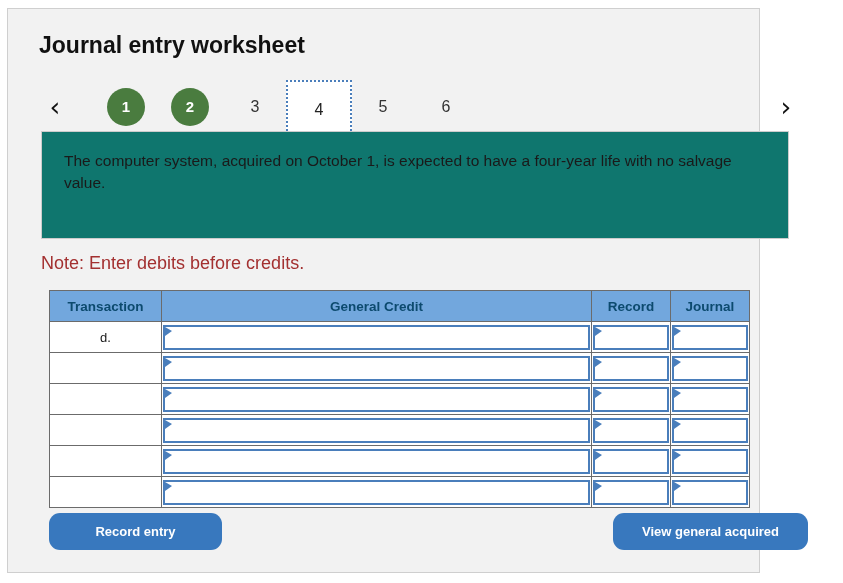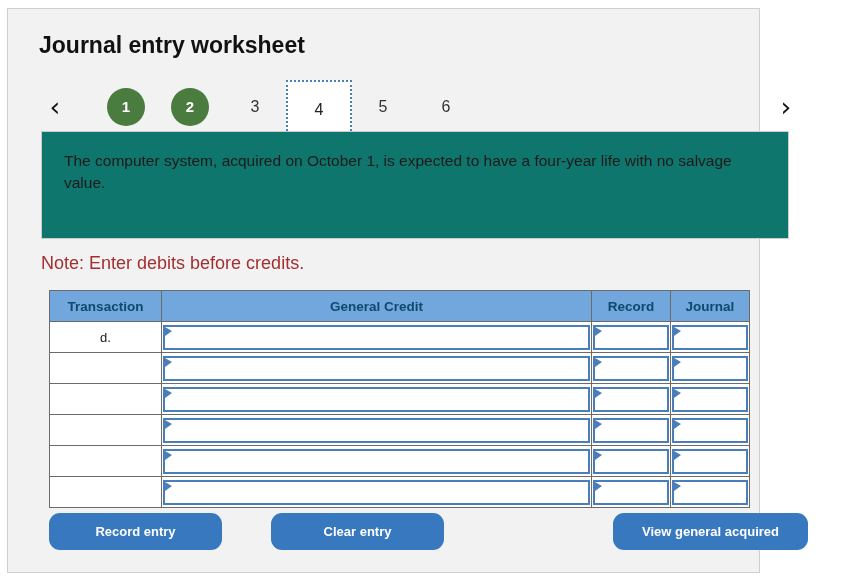--- a/index.html
+++ b/index.html
@@ -373,16 +373,15 @@
           <div class="field">
             <span class="caret"></span>
             <span class="val"></span>
           </div>
         </td>
       </tr>
     </tbody>
   </table>
 
   <button class="btn btn-record">Record entry</button>
-  <button class="btn btn-clear">Clear entry</button>
   <button class="btn btn-view">View general acquired</button>
 
 </div>
 
 </body></html>

